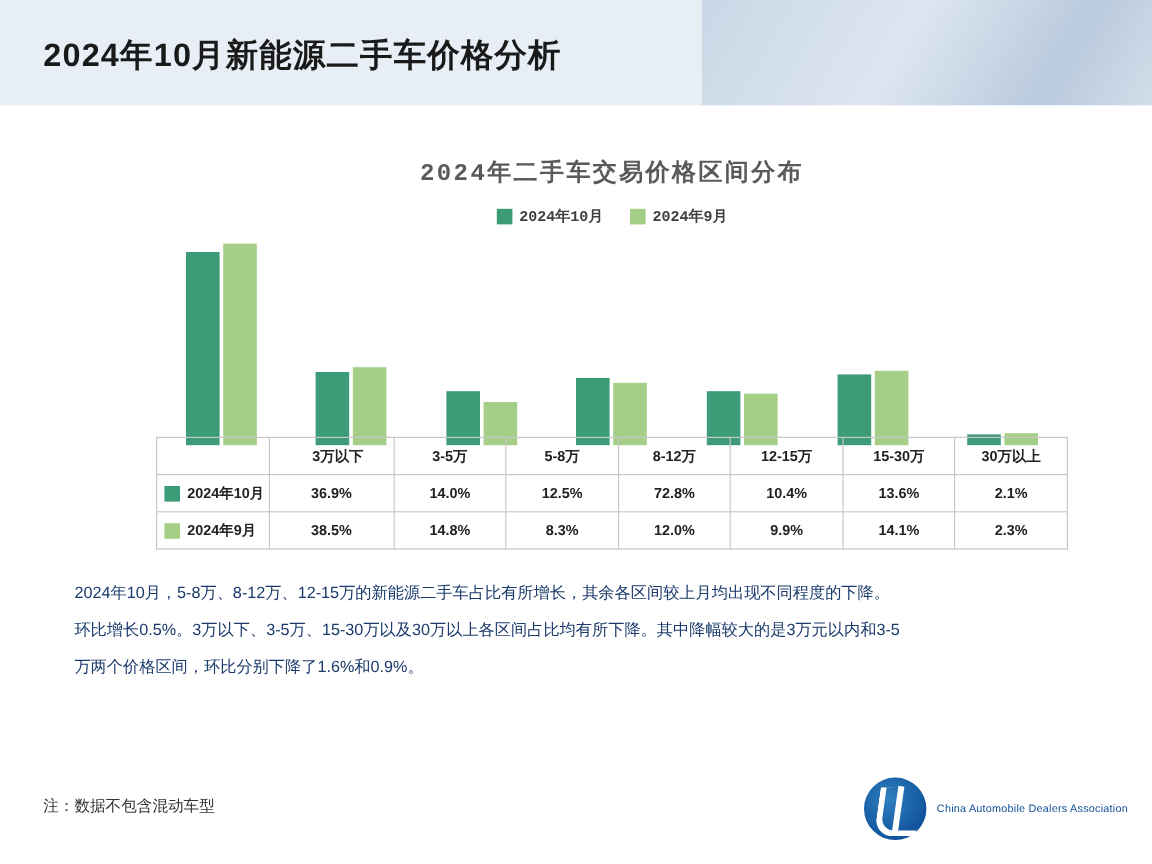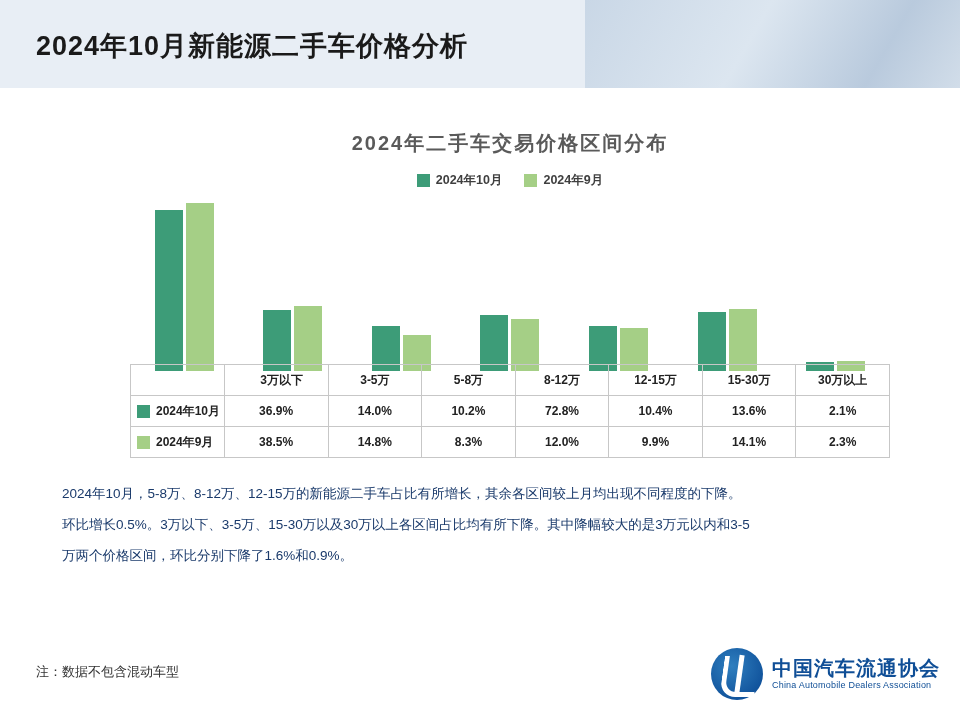--- a/index.html
+++ b/index.html
@@ -6,21 +6,21 @@
   body{width:960px;height:720px;background:#ffffff;font-family:"Liberation Sans","DejaVu Sans",sans-serif;overflow:hidden;position:relative;}
 
   
   .header{position:absolute;left:0;top:0;width:960px;height:88px;background:#e8eef5;overflow:hidden;padding-left:45px;}
   .header-bg{position:absolute;right:0;top:0;width:420px;height:88px;
     background:linear-gradient(120deg,#c9d7e6 0%,#dce6f0 40%,#b9cadd 70%,#dde6ef 100%);}
   .header-title{position:absolute;left:36px;top:28px;font-size:27px;font-weight:bold;color:#1a1a1a;letter-spacing:1px;}
   .header-rule{position:absolute;left:0;top:88px;width:960px;height:7px;background:#ffffff;}
 
   
-  .chart-area{position:absolute;left:130px;top:130px;width:760px;height:330px;}
+  .chart-area{position:absolute;left:130px;top:130px;width:760px;height:330px;font-family:Liberation Mono, monospace;}
   .chart-title{position:absolute;left:0;top:0;width:760px;text-align:center;font-size:20px;color:#5a5a5a;font-weight:bold;letter-spacing:2px;}
   .legend{position:absolute;left:0;top:42px;width:760px;display:flex;justify-content:center;gap:22px;align-items:center;}
   .legend-item{display:flex;align-items:center;gap:6px;font-size:12.5px;color:#3f3f3f;font-weight:bold;}
   .swatch{width:13px;height:13px;display:inline-block;}
 
   .plot{position:absolute;left:0;top:66px;width:760px;height:175px;}
   .group{position:absolute;bottom:0;display:flex;align-items:flex-end;justify-content:center;gap:3px;}
   .bar{width:28px;}
 
   
@@ -119,21 +119,21 @@
       </tr>
       <tr>
         <td class="rowhead">
           <div class="rowhead-inner">
             <span class="swatch" style="background: rgb(61, 156, 120);"></span>
             <span>2024年10月</span>
           </div>
         </td>
         <td>36.9%</td>
         <td>14.0%</td>
-        <td>10.2%</td>
+        <td>12.5%</td>
         <td>72.8%</td>
         <td>10.4%</td>
         <td>13.6%</td>
         <td>2.1%</td>
       </tr>
       <tr>
         <td class="rowhead">
           <div class="rowhead-inner">
             <span class="swatch" style="background: rgb(165, 207, 134);"></span>
             <span>2024年9月</span>
@@ -153,16 +153,15 @@
 <div class="para" id="para">
     <div>2024年10月，5-8万、8-12万、12-15万的新能源二手车占比有所增长，其余各区间较上月均出现不同程度的下降。</div>
     <div>环比增长0.5%。3万以下、3-5万、15-30万以及30万以上各区间占比均有所下降。其中降幅较大的是3万元以内和3-5</div>
     <div>万两个价格区间，环比分别下降了1.6%和0.9%。</div>
   </div>
 
 <div class="note">注：数据不包含混动车型</div>
 <div class="logo">
   <div class="logo-mark"></div>
   <div>
-    <div class="logo-txt-cn">中国汽车流通协会</div>
     <div class="logo-txt-en">China Automobile Dealers Association</div>
   </div>
 </div>
 
 </body></html>

